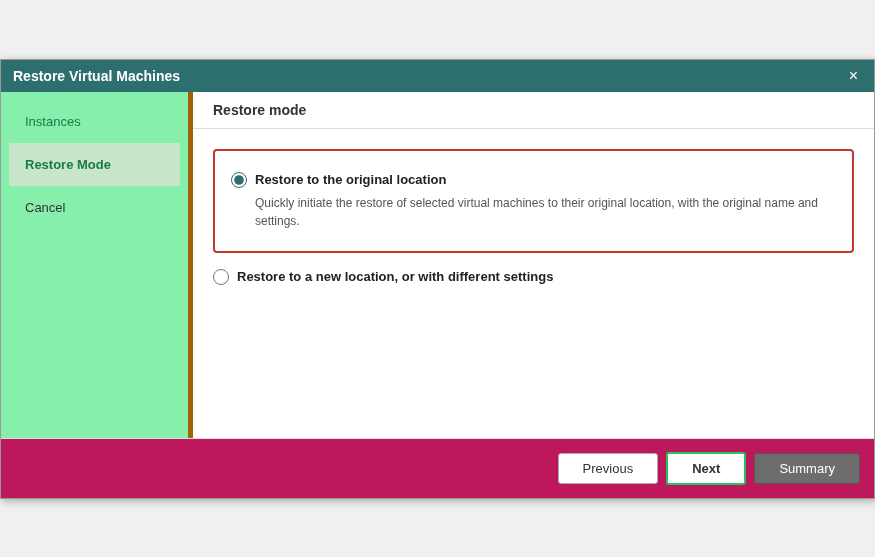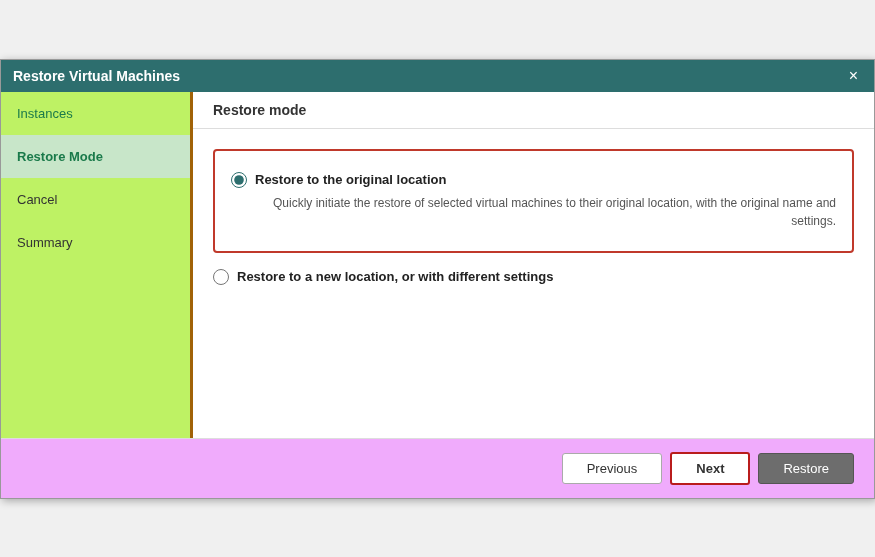--- a/index.html
+++ b/index.html
@@ -37,23 +37,23 @@
     }
 
     .dialog-body {
       display: flex;
       flex: 1;
       overflow: hidden;
     }
 
     .sidebar {
       width: 192px;
-      background: #bef264;
-      border-right: 3px solid #a16207;
-      padding: 0;
+      background: #86efac;
+      border-right: 5px solid #a16207;
+      padding: 8px;
     }
 
     .sidebar-item {
       padding: 14px 16px;
       cursor: pointer;
       color: #333;
       border-bottom: none;
       font-size: 13px;
     }
 
@@ -119,51 +119,50 @@
       font-size: 13px;
       font-weight: bold;
       color: #222;
     }
 
     .option-description {
       font-size: 12px;
       color: #555;
       line-height: 1.5;
       margin-left: 24px;
-      text-align: right;
     }
 
     .option-section {
       margin-bottom: 6px;
     }
 
     .dialog-footer {
       height: 60px;
-      background: #f0abfc;
+      background: #be185d;
       border-top: 1px solid #ddd;
       display: flex;
       align-items: center;
       justify-content: flex-end;
-      padding: 0 20px;
+      padding: 0 14px;
       gap: 8px;
     }
 
     .btn {
       padding: 7px 24px;
       font-size: 13px;
       border: 1px solid #aaa;
       background: #fff;
       cursor: pointer;
       border-radius: 3px;
       color: #333;
     }
 
     .btn-primary {
       background: #fff;
-      border: 2px solid #b91c1c;
+      border: 2px solid #22c55e;
       color: #333;
       font-weight: bold;
     }
 
     .btn-cancel {
       background: #6d6d6d;
       color: #fff;
       border: 1px solid #555;
     }
   </style>
@@ -181,23 +180,20 @@
 
     <div class="sidebar">
       <div class="sidebar-item clickable">
         <span>Instances</span>
       </div>
       <div class="sidebar-item active">
         <span>Restore Mode</span>
       </div>
       <div class="sidebar-item">
         <span>Cancel</span>
-      </div>
-      <div class="sidebar-item">
-        <span>Summary</span>
       </div>
     </div>
 
     <div class="main-content">
       <div class="content-header">
         <span>Restore mode</span>
       </div>
       <div class="content-area">
 
         <div class="option-card selected">
@@ -215,15 +211,15 @@
           </div>
         </div>
 
       </div>
     </div>
   </div>
 
   <div class="dialog-footer">
     <button class="btn">Previous</button>
     <button class="btn btn-primary">Next</button>
-    <button class="btn btn-cancel">Restore</button>
+    <button class="btn btn-cancel">Summary</button>
   </div>
 </div>
 
 </body></html>

